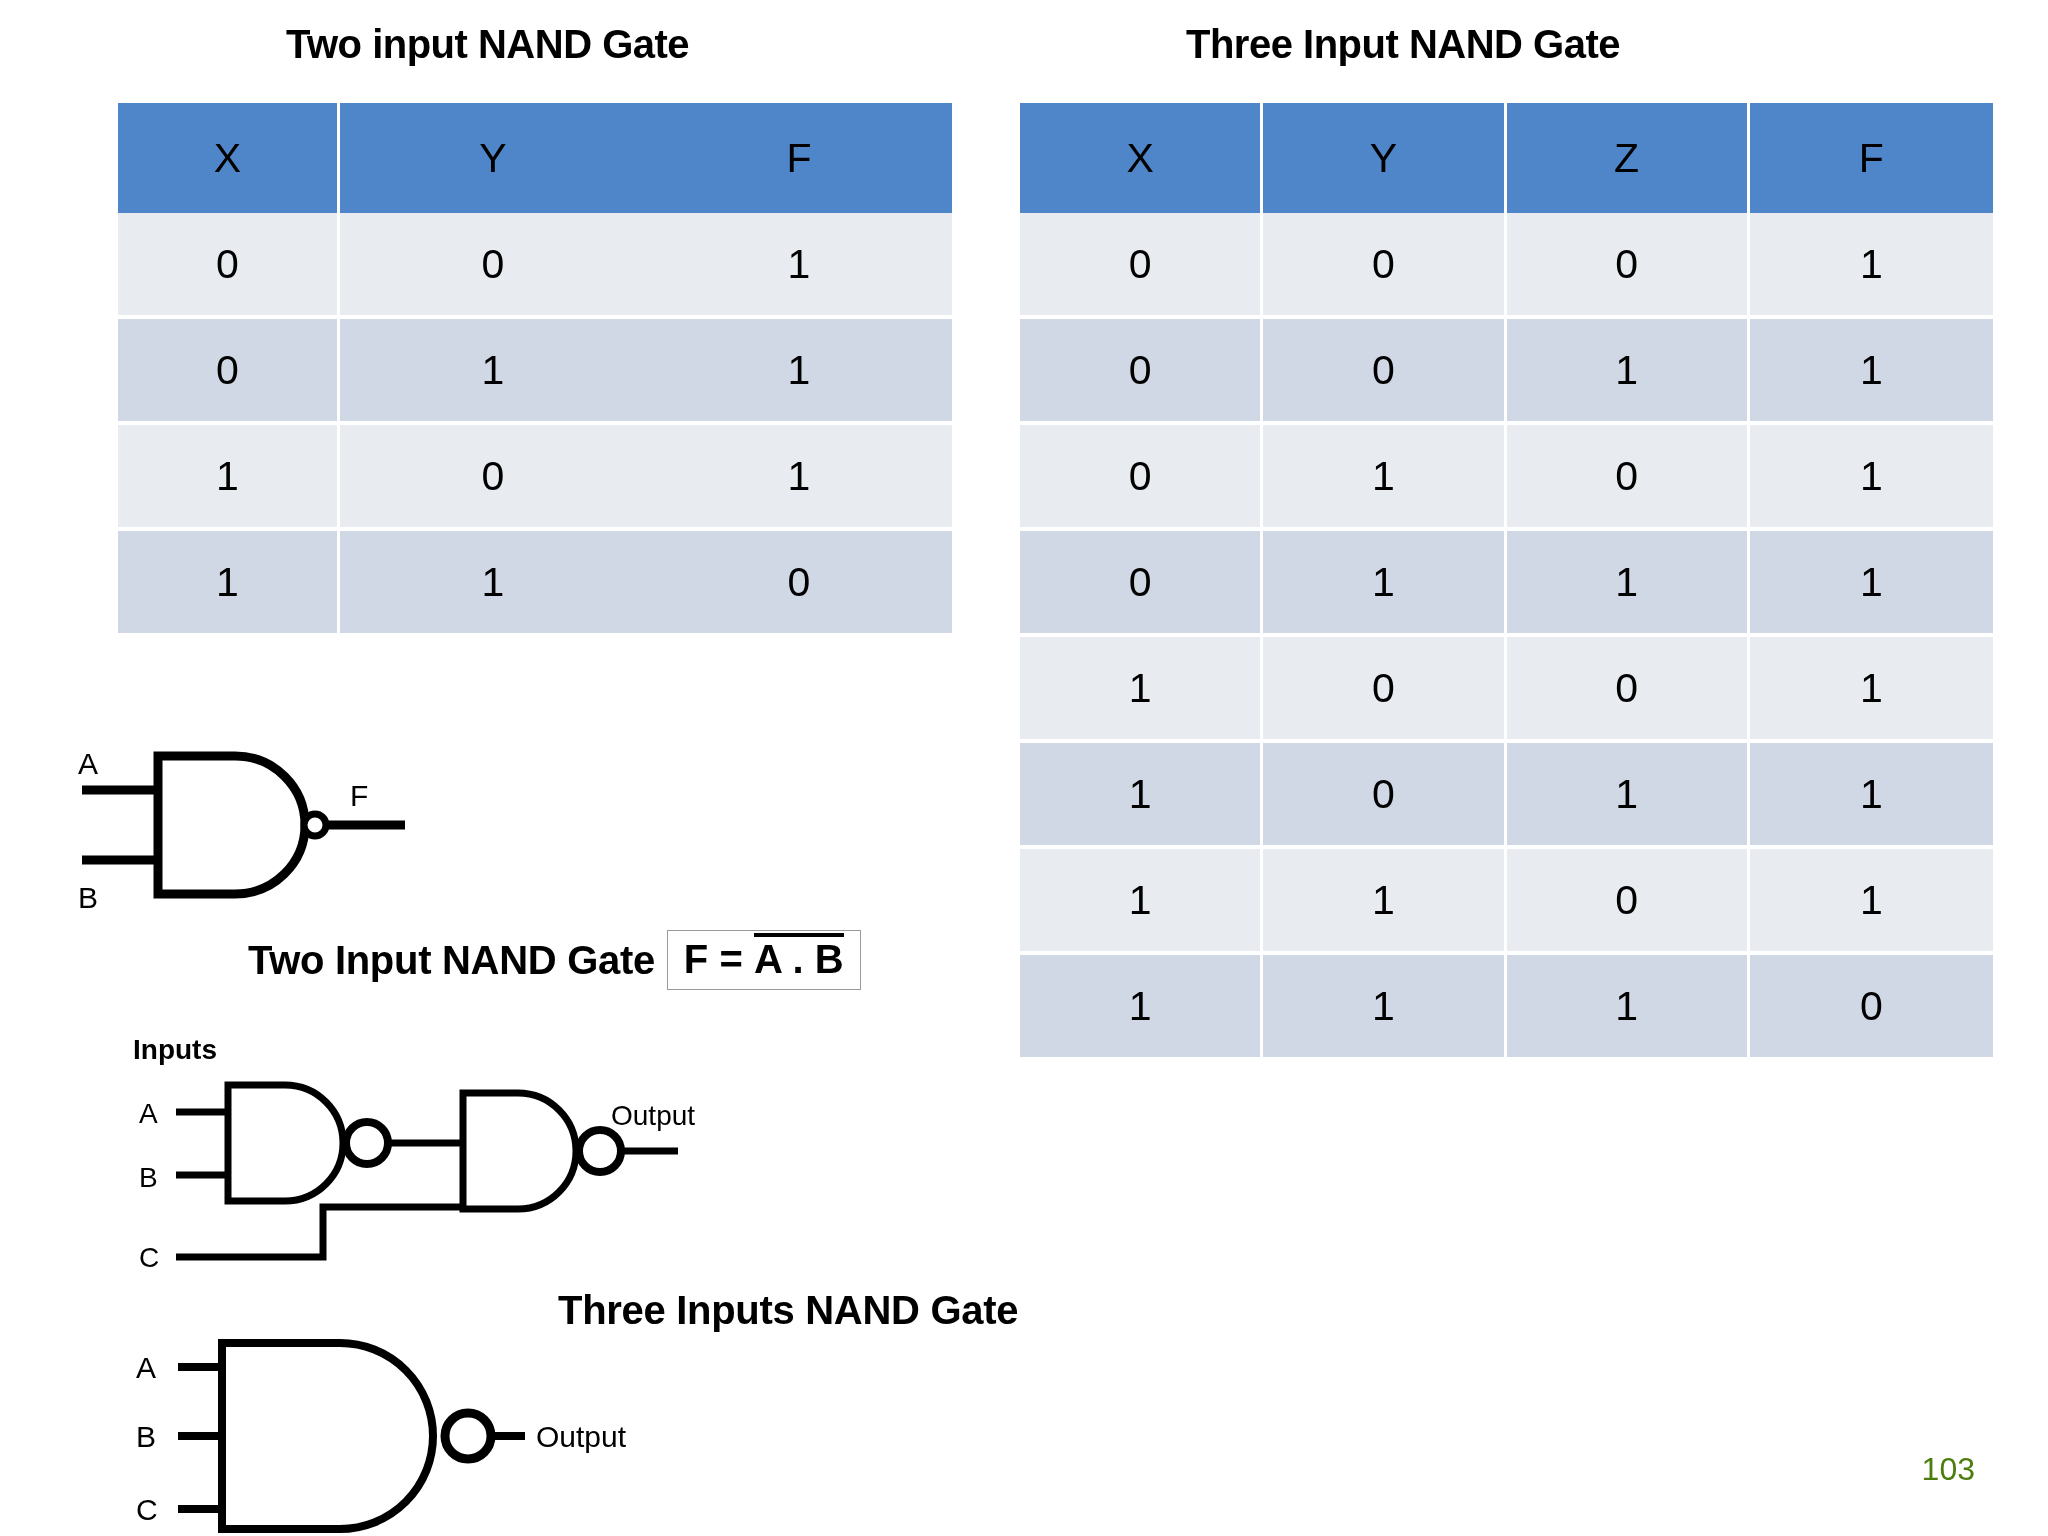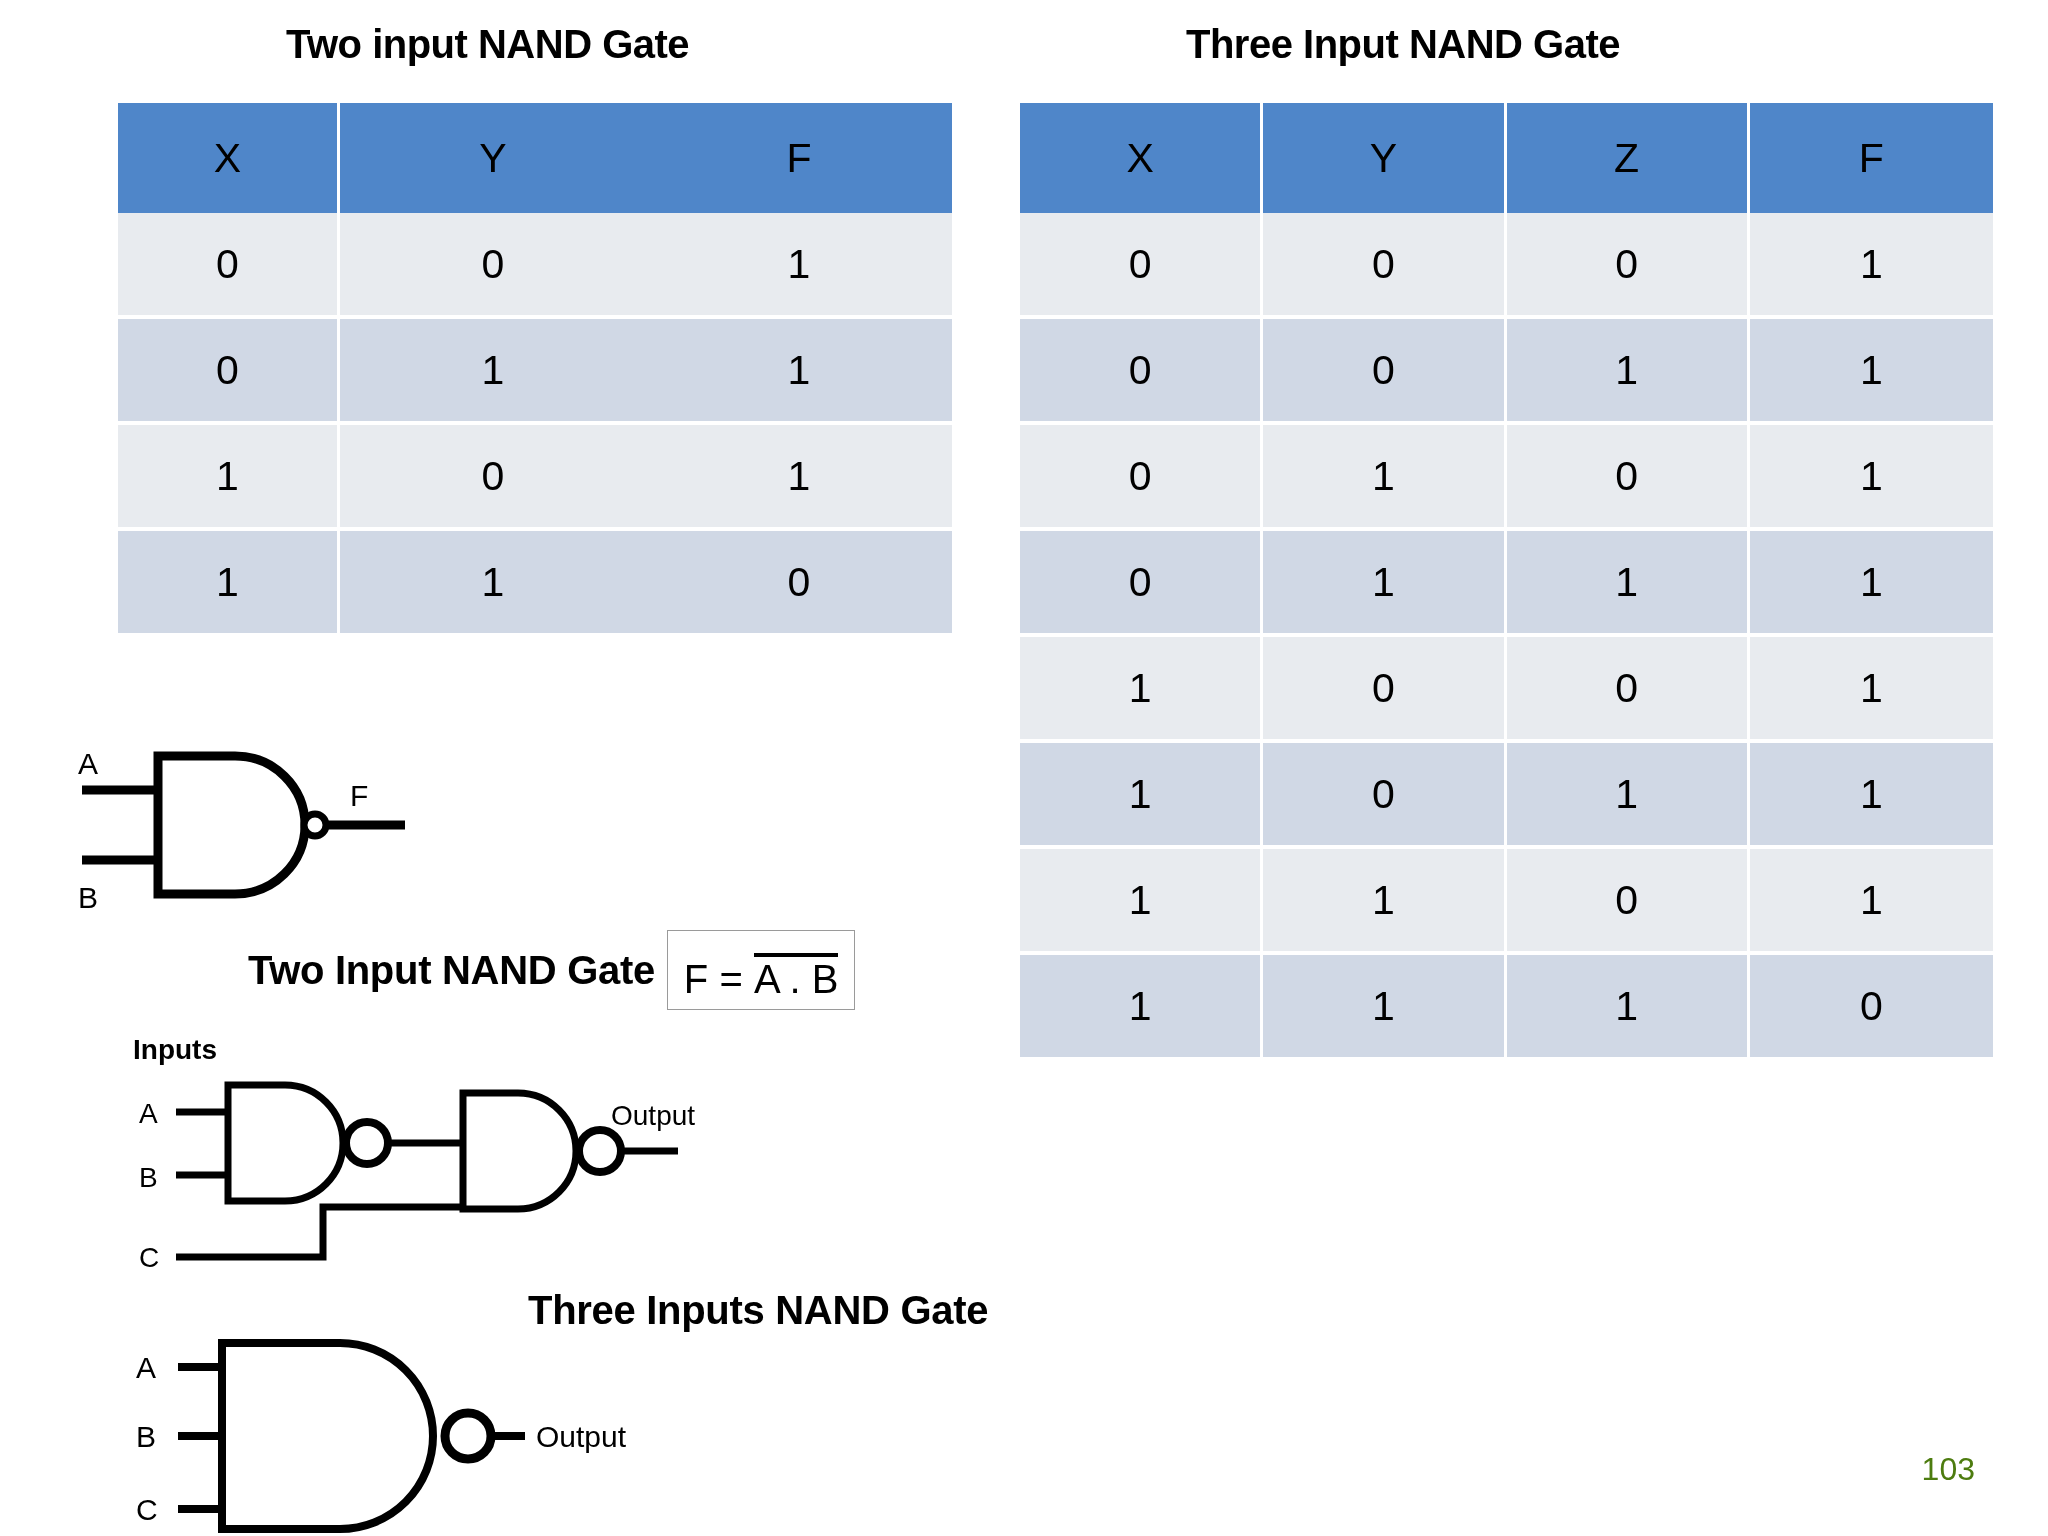--- a/index.html
+++ b/index.html
@@ -97,34 +97,34 @@
   }
   .caption-label {
     font-weight: bold;
     font-size: 40px;
     letter-spacing: -0.3px;
     color: #000;
   }
   .formula-box {
     border: 1px solid #9a9a9a;
     background: #ffffff;
-    padding: 22px 16px 10px 16px;
+    padding: 2px 16px 10px 16px;
     margin-left: 12px;
-    font-weight: normal;
+    font-weight: bold;
     font-size: 40px;
     line-height: 1.0;
     color: #000;
   }
   .overline {
     border-top: 4px solid #000;
     padding-top: 2px;
     display: inline-block;
   }
   #caption-two   { left: 248px; top: 930px; }
-  #caption-three { left: 528px; top: 1288px; }
+  #caption-three { left: 558px; top: 1288px; }
 
   
   #page-number {
     position: absolute;
     right: 73px;
     bottom: 48px;
     font-size: 32px;
     color: #4d7c0f;
   }
 </style>

